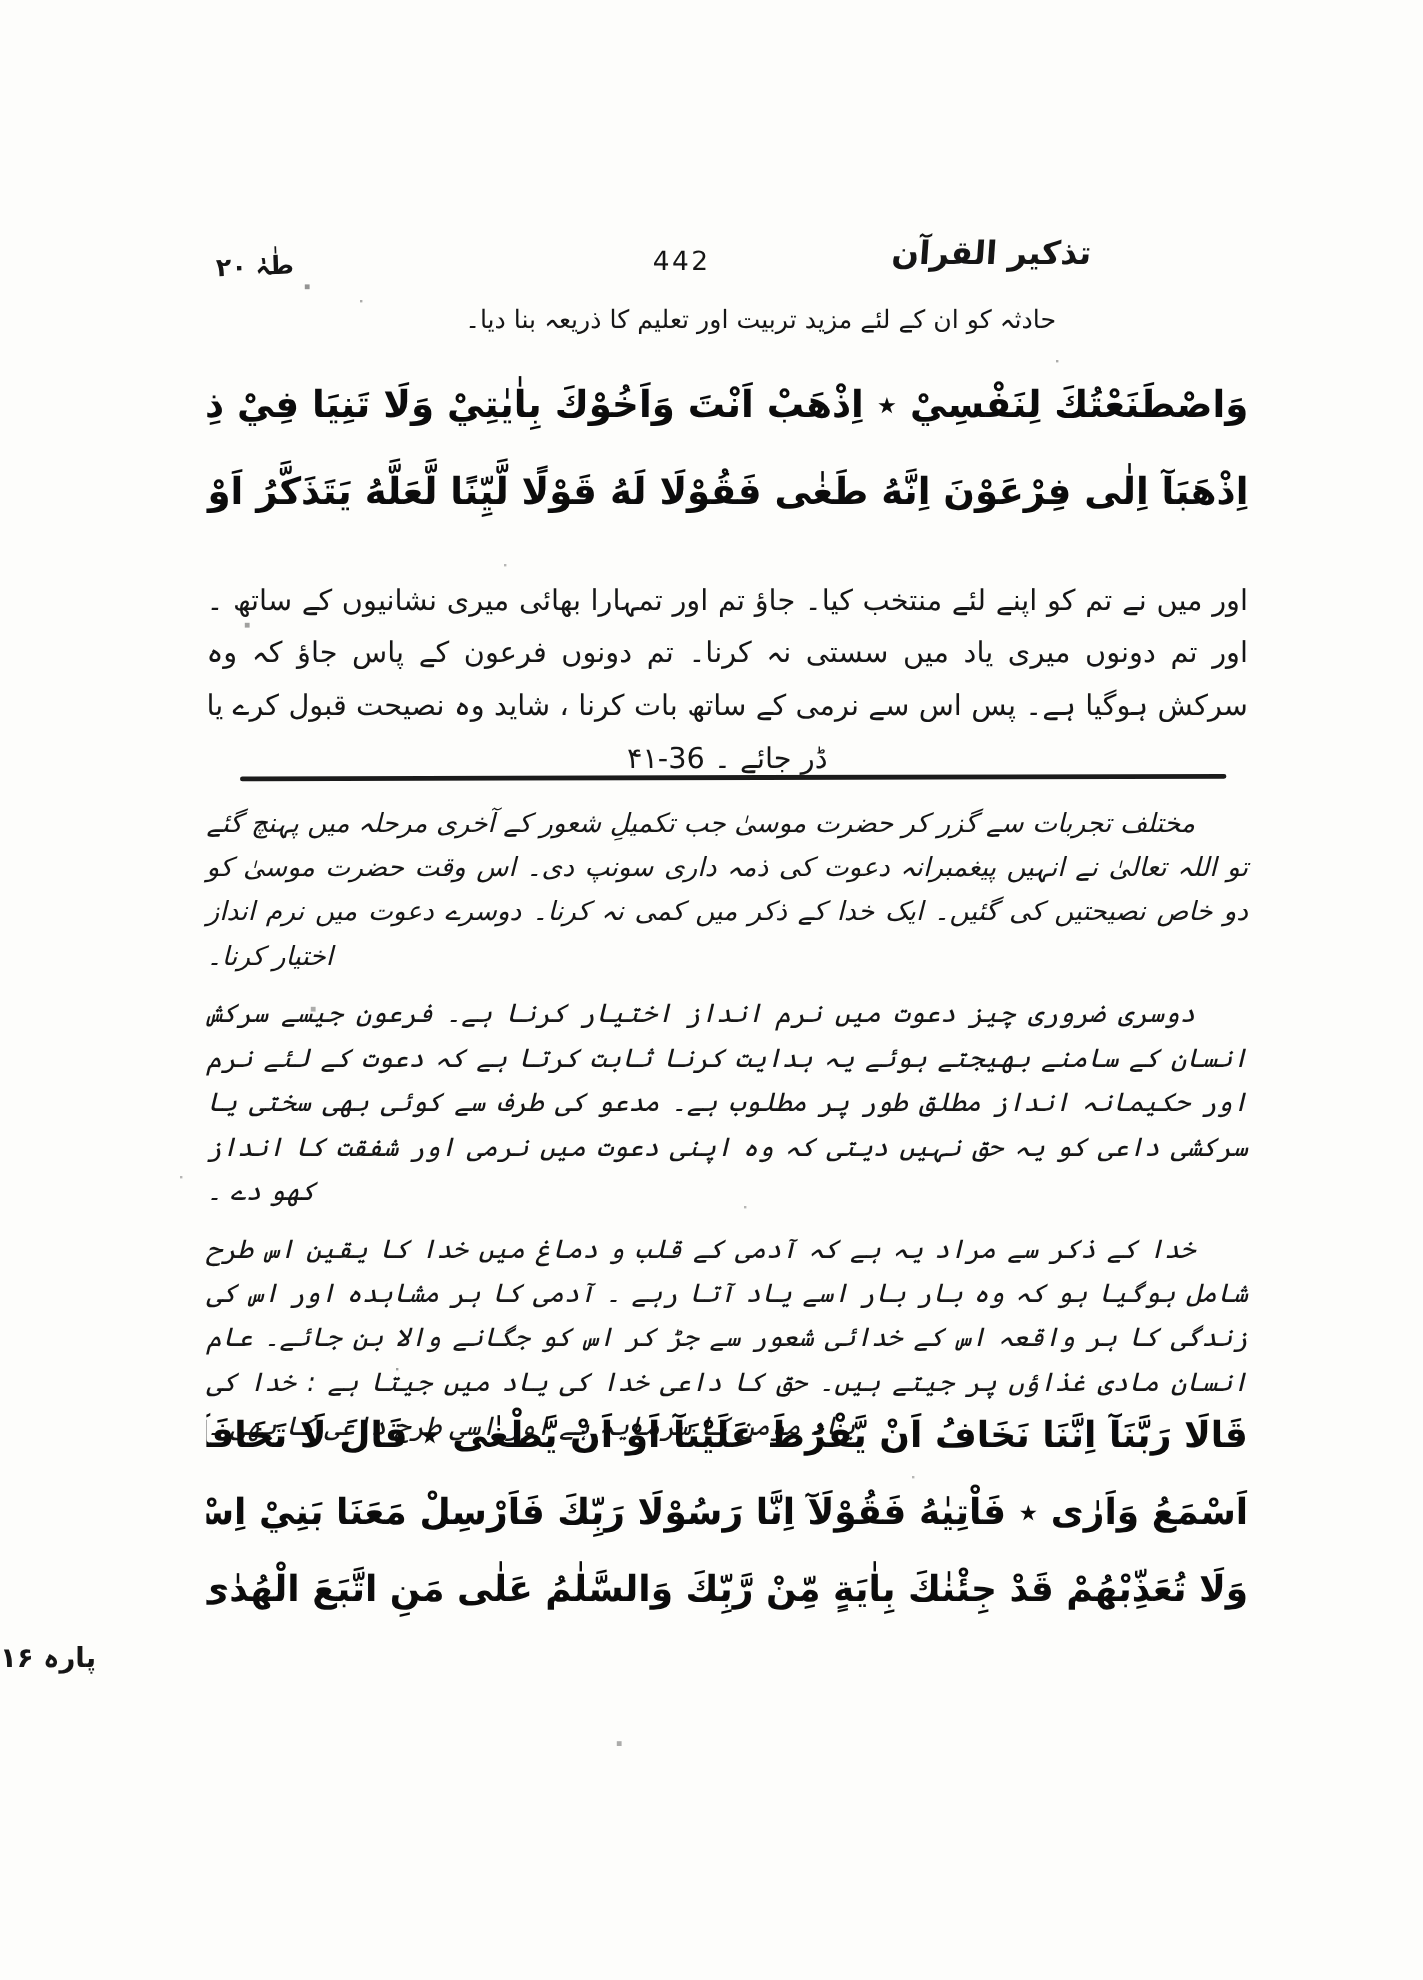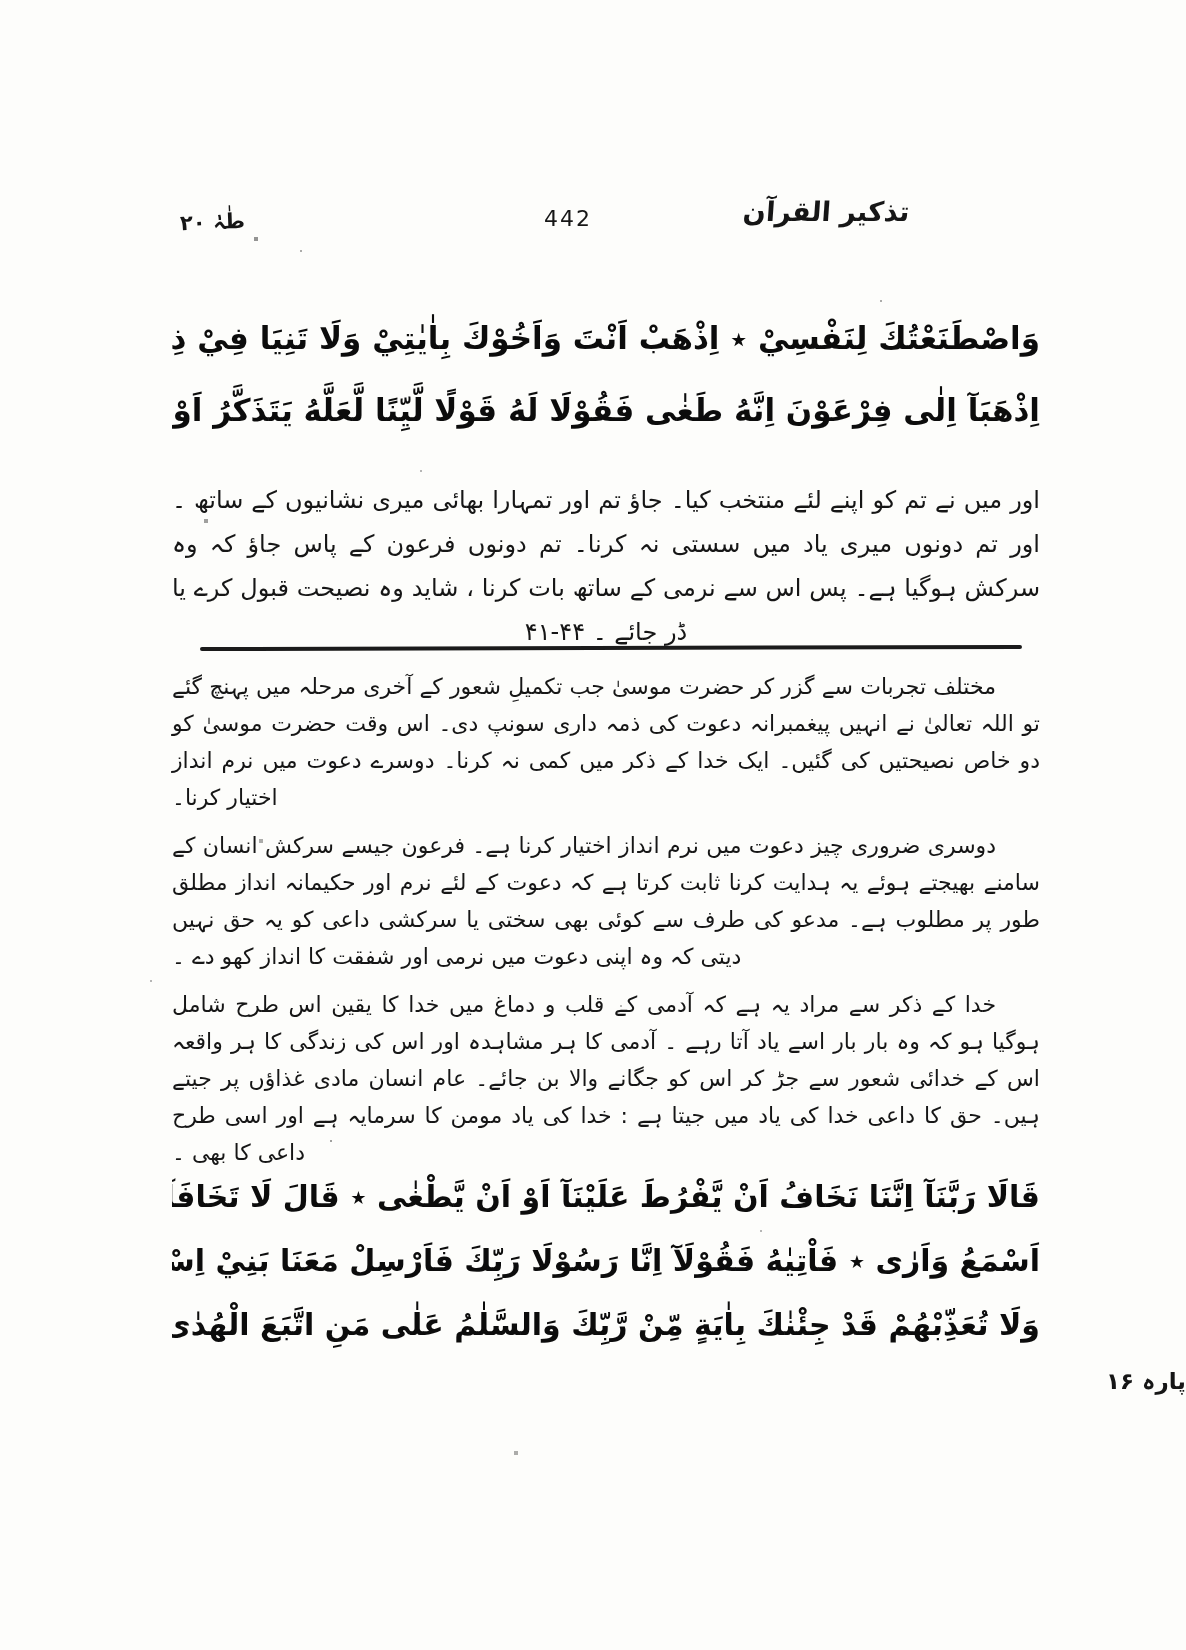--- a/index.html
+++ b/index.html
@@ -58,46 +58,47 @@
   .divider{
     position:absolute;top:646px;left:200px;width:822px;height:4px;
     background:#1b1b1b;transform:rotate(-0.15deg);border-radius:2px;
   }
   .commentary{
     position:absolute;top:668px;left:172px;width:868px;
     font-size:22px;line-height:37px;
     text-align:justify;text-align-last:left;
     direction:rtl;
   }
-  .commentary p{margin:0 0 11px 0;text-indent:44px;}
+  .commentary p{margin:0 0 11px 0;text-indent:44px;font-style:italic;}
   .footer{
     position:absolute;top:1368px;left:0;width:100%;
-    text-align:right;font-size:23px;font-weight:bold;
+    text-align:left;font-size:23px;font-weight:bold;
   }
 </style>
 </head>
 <body>
 
 <div class="page">
 
   <div class="noise"></div>
 
   <header class="hdr">
     <span class="surah">طٰہٰ ۲۰</span>
     <span class="pgnum">442</span>
     <span class="btitle">تذکیر القرآن</span>
   </header>
 
+  <div class="intro">حادثہ کو ان کے لئے مزید تربیت اور تعلیم کا ذریعہ بنا دیا۔</div>
 
   <section class="qblock qtop">
     <div class="aline">وَاصْطَنَعْتُكَ لِنَفْسِيْ ٭ اِذْهَبْ اَنْتَ وَاَخُوْكَ بِاٰيٰتِيْ وَلَا تَنِيَا فِيْ ذِكْرِيْ ٭</div>
     <div class="aline partial">اِذْهَبَآ اِلٰى فِرْعَوْنَ اِنَّهُ طَغٰى فَقُوْلَا لَهُ قَوْلًا لَّيِّنًا لَّعَلَّهُ يَتَذَكَّرُ اَوْ يَخْشٰى ٭</div>
   </section>
 
-  <div class="translation">اور میں نے تم کو اپنے لئے منتخب کیا۔ جاؤ تم اور تمہارا بھائی میری نشانیوں کے ساتھ ۔ اور تم دونوں میری یاد میں سستی نہ کرنا۔ تم دونوں فرعون کے پاس جاؤ کہ وہ سرکش ہوگیا ہے۔ پس اس سے نرمی کے ساتھ بات کرنا ، شاید وہ نصیحت قبول کرے یا ڈر جائے ۔ ۴۴-۴۱</div>
+  <div class="translation">اور میں نے تم کو اپنے لئے منتخب کیا۔ جاؤ تم اور تمہارا بھائی میری نشانیوں کے ساتھ ۔ اور تم دونوں میری یاد میں سستی نہ کرنا۔ تم دونوں فرعون کے پاس جاؤ کہ وہ سرکش ہوگیا ہے۔ پس اس سے نرمی کے ساتھ بات کرنا ، شاید وہ نصیحت قبول کرے یا ڈر جائے ۔ 36-۴۱</div>
 
   <div class="divider"></div>
 
   <section class="commentary">
     <p>مختلف تجربات سے گزر کر حضرت موسیٰ جب تکمیلِ شعور کے آخری مرحلہ میں پہنچ گئے تو اللہ تعالیٰ نے انہیں پیغمبرانہ دعوت کی ذمہ داری سونپ دی۔ اس وقت حضرت موسیٰ کو دو خاص نصیحتیں کی گئیں۔ ایک خدا کے ذکر میں کمی نہ کرنا۔ دوسرے دعوت میں نرم انداز اختیار کرنا۔</p>
     <p>دوسری ضروری چیز دعوت میں نرم انداز اختیار کرنا ہے۔ فرعون جیسے سرکش انسان کے سامنے بھیجتے ہوئے یہ ہدایت کرنا ثابت کرتا ہے کہ دعوت کے لئے نرم اور حکیمانہ انداز مطلق طور پر مطلوب ہے۔ مدعو کی طرف سے کوئی بھی سختی یا سرکشی داعی کو یہ حق نہیں دیتی کہ وہ اپنی دعوت میں نرمی اور شفقت کا انداز کھو دے ۔</p>
     <p>خدا کے ذکر سے مراد یہ ہے کہ آدمی کے قلب و دماغ میں خدا کا یقین اس طرح شامل ہوگیا ہو کہ وہ بار بار اسے یاد آتا رہے ۔ آدمی کا ہر مشاہدہ اور اس کی زندگی کا ہر واقعہ اس کے خدائی شعور سے جڑ کر اس کو جگانے والا بن جائے۔ عام انسان مادی غذاؤں پر جیتے ہیں۔ حق کا داعی خدا کی یاد میں جیتا ہے : خدا کی یاد مومن کا سرمایہ ہے اور اسی طرح داعی کا بھی ۔</p>
   </section>
 
   <section class="qblock qbottom">

